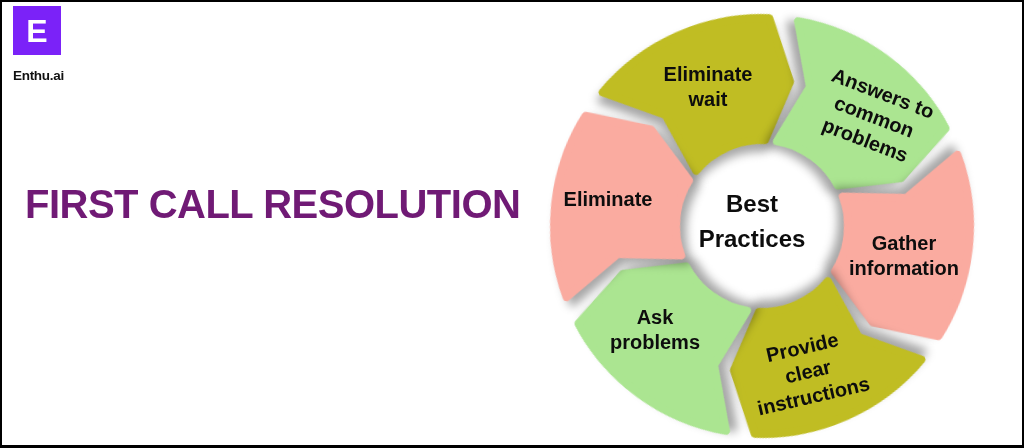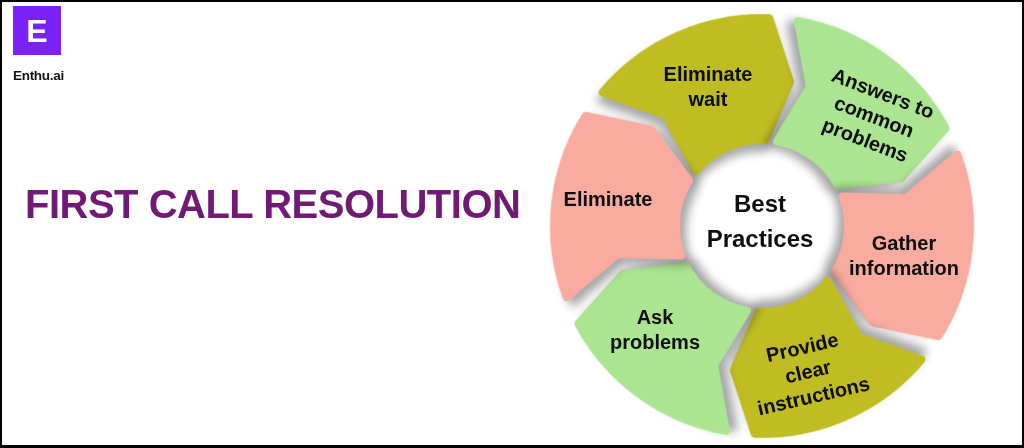--- a/index.html
+++ b/index.html
@@ -92,15 +92,15 @@
 problems</div>
   <div class="seg-label" style="left:372px;top:260px;transform:translate(-50%,-50%);">Gather
 information</div>
   <div class="seg-label" style="left:276px;top:376px;transform:translate(-50%,-50%) rotate(-13deg);">Provide
 clear
 instructions</div>
   <div class="seg-label" style="left:123px;top:334px;transform:translate(-50%,-50%);">Ask
 problems</div>
   <div class="seg-label" style="left:76px;top:203px;transform:translate(-50%,-50%);">Eliminate</div>
 
-  <div class="center-label" style="left:228px;top:226px;transform:translate(-50%,-50%);">Best
+  <div class="center-label" style="left:220px;top:226px;transform:translate(-50%,-50%);">Best
 Practices</div>
 </div>
 
 </body></html>

